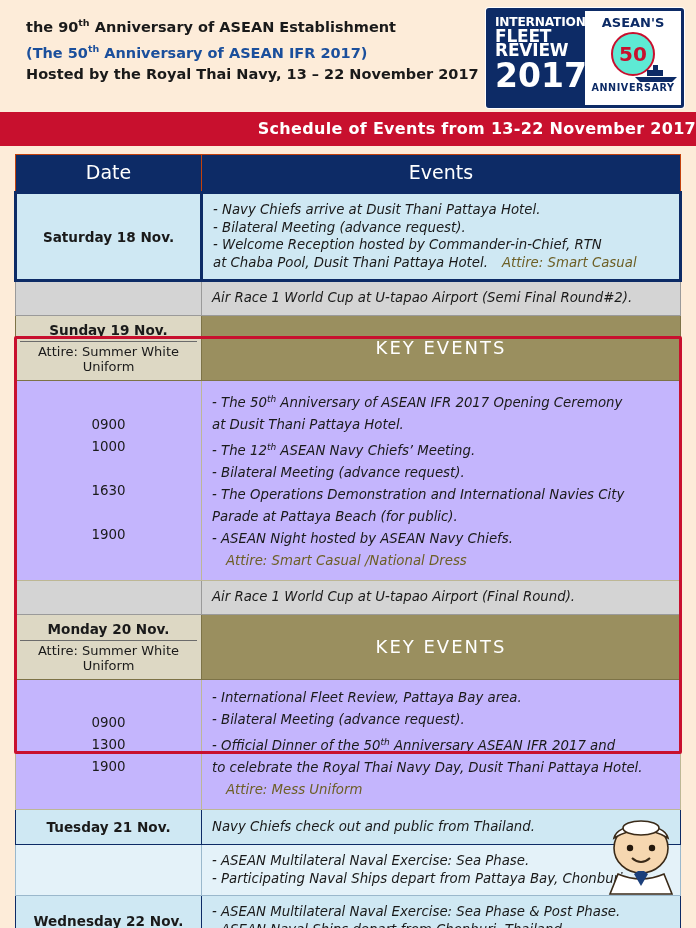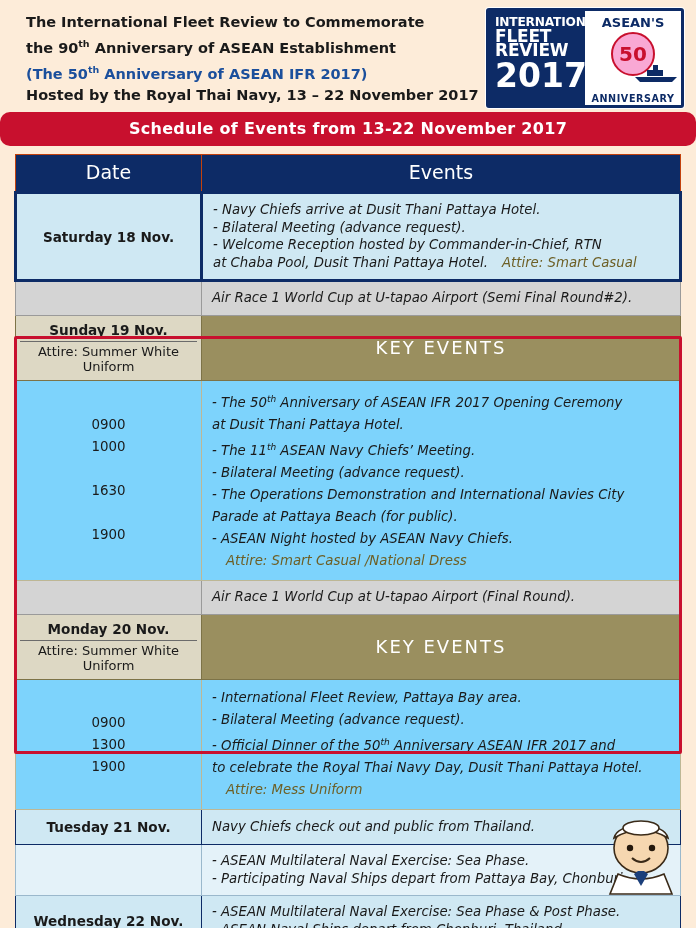--- a/index.html
+++ b/index.html
@@ -61,43 +61,42 @@
     padding-top: 4px;
   }
   .logo-right .asean {
     font-size: 13px; font-weight: bold; color:#0d2b66; letter-spacing:0px;
   }
   .emblem {
     width: 44px; height: 44px; border-radius: 50%;
     border: 2px solid #c8102e;
     margin-top: 2px;
     position: relative;
-    background:#f9a8d4;
+    background:#5eead4;
     display:flex;align-items:center;justify-content:center;
   }
   .emblem .fifty { font-size: 20px; font-weight:bold; color:#c8102e; }
   .ship {
     position:absolute; right:2px; bottom:22px;
     width: 46px; height: 20px;
   }
   .logo-right .anniv {
     font-size: 9.6px; font-weight: bold; color:#0d2b66; letter-spacing:0.6px;
-    position:absolute; bottom:1px;
+    position:absolute; bottom:12px;
   }
 
   
   .titlebar {
     background: #c8102e;
     color: #ffffff;
-    text-align: center;
+    text-align: right;
     font-size: 16px;
     font-weight: bold;
     padding: 7px 0 8px;
     letter-spacing: 0.3px;
-    border-radius: 10px;
   }
 
   
   .table-wrap { padding: 8px 14px 0 14px; }
   table { width: 100%; border-collapse: collapse; table-layout: fixed; }
   col.c1 { width: 186px; }
   col.c2 { width: auto; }
 
   thead th {
     background: #0d2b66;
@@ -128,21 +127,21 @@
   .cell-events div { white-space: nowrap; }
   sup { font-size: 9px; vertical-align: super; }
 
   
   .blue-box td { background:#cfe8f3; border:3px solid #0d2b66; }
   .blue-box td.left { border-right: 1px solid #0d2b66; }
   .grey-row td { background:#d4d4d4; border:1px solid #9a9a9a; }
   .key-head td { background:#9a8f5f; color:#fff; border:1px solid #7d7347; }
   .key-head td.left { background:#ddd8c4; color:#1a1a1a; }
   .key-head .keytxt { text-align:center; font-size:18px; color:#ffffff; letter-spacing:2px; padding:6px 0; }
-  .key-body td { background:#7dd3fc; border:1px solid #bdb795; }
+  .key-body td { background:#c4b5fd; border:1px solid #bdb795; }
   .times { text-align:center; font-size:13.4px; line-height:22px; padding:8px 0; }
   .lightblue td { background:#cfe8f3; border:1px solid #0d2b66; }
   .palest td { background:#e4f2f9; border:1px solid #9ab8cc; }
   .attire-line { color:#6d5f25; }
 
   
   .red-frame {
     position:absolute;
     border: 3px solid #c8102e;
     pointer-events:none;
@@ -156,21 +155,20 @@
   
   .mascot { position:absolute; right: 10px; bottom: 28px; width: 90px; height: 92px; }
 </style>
 </head>
 <body>
 
 <div class="page">
 
   <div class="header">
     <div class="header-text">
-      <div class="hline">The International Fleet Review to Commemorate</div>
       <div class="hline"><span>the 90</span><sup>th</sup><span> Anniversary of ASEAN Establishment</span></div>
       <div class="hline blue"><span>(The 50</span><sup>th</sup><span> Anniversary of ASEAN IFR 2017)</span></div>
       <div class="hline">Hosted by the Royal Thai Navy, 13 – 22 November 2017</div>
     </div>
 
     <div class="logo">
       <div class="logo-left">
         <div class="l1">INTERNATIONAL</div>
         <div class="l2">FLEET REVIEW</div>
         <div class="yr">2017</div>
@@ -234,21 +232,21 @@
             <div>0900</div>
             <div>1000</div>
             <div style="height:22px;"></div>
             <div>1630</div>
             <div style="height:22px;"></div>
             <div>1900</div>
           </td>
           <td class="cell-events" style="line-height:22px;">
             <div><span>- The 50</span><sup>th</sup><span> Anniversary of ASEAN IFR 2017 Opening Ceremony</span></div>
             <div>   at Dusit Thani Pattaya Hotel.</div>
-            <div><span>- The 11</span><sup>th</sup><span> ASEAN Navy Chiefs’ Meeting.</span></div>
+            <div><span>- The 12</span><sup>th</sup><span> ASEAN Navy Chiefs’ Meeting.</span></div>
             <div>- Bilateral Meeting (advance request).</div>
             <div>- The Operations Demonstration and International Navies City</div>
             <div>   Parade at Pattaya Beach (for public).</div>
             <div>- ASEAN Night hosted by ASEAN Navy Chiefs.</div>
             <div class="attire-line" style="padding-left:14px;">Attire:  Smart Casual /National Dress</div>
           </td>
         </tr>
 
         <tr class="grey-row">
           <td>&nbsp;</td>

